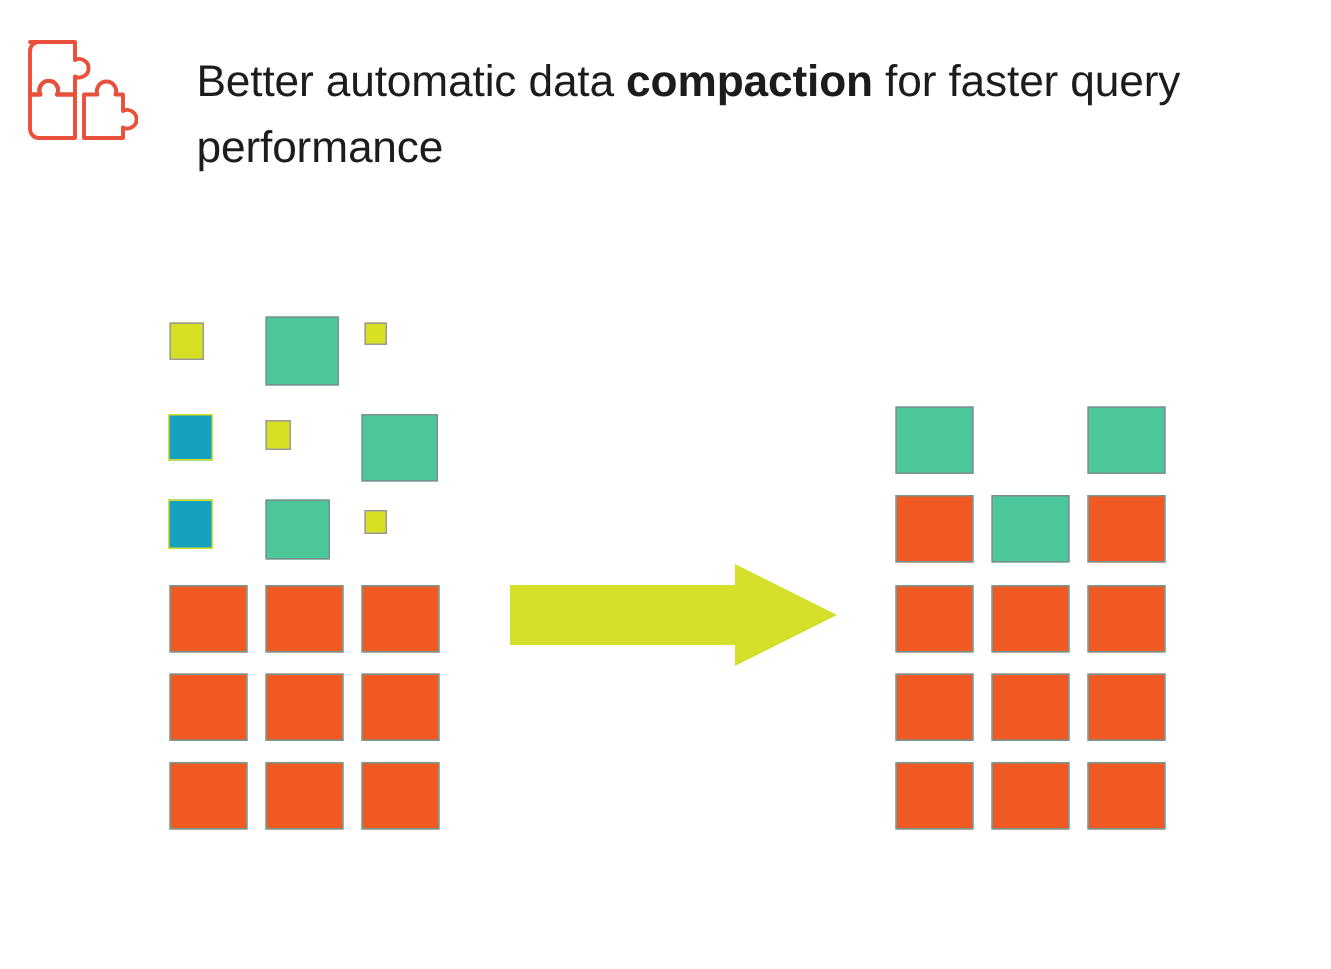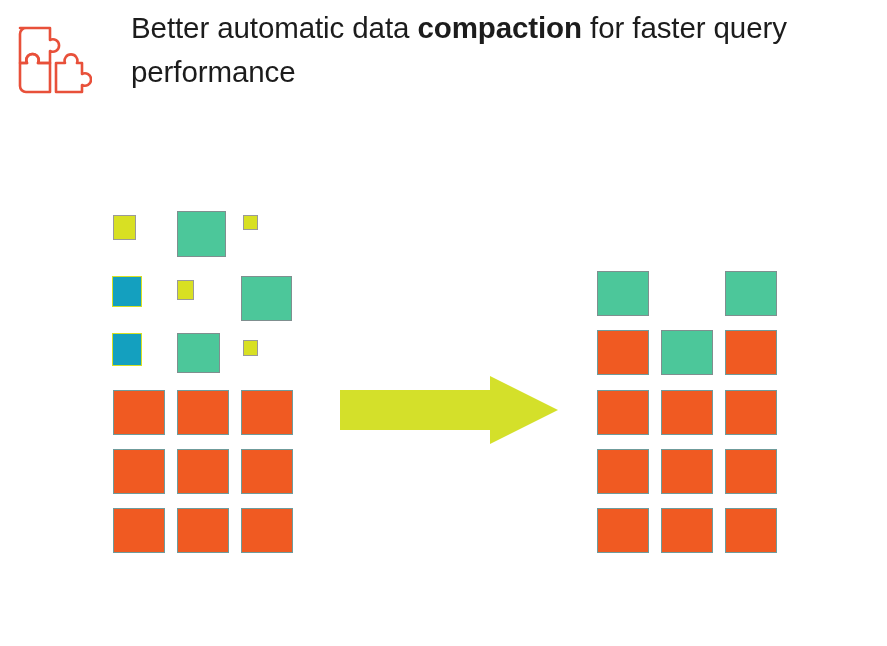--- a/index.html
+++ b/index.html
@@ -30,21 +30,21 @@
     position: absolute;
     left: 8px;
     top: 18px;
     width: 84px;
     height: 84px;
   }
 
   #slide-title {
     position: absolute;
     left: 131px;
-    top: 6px;
+    top: 33px;
     width: 730px;
     font-size: 29.5px;
     line-height: 44px;
     font-weight: 400;
     letter-spacing: -0.1px;
     color: #1c1c1c;
     white-space: pre-wrap;
   }
   #slide-title .em {
     font-weight: 700;

